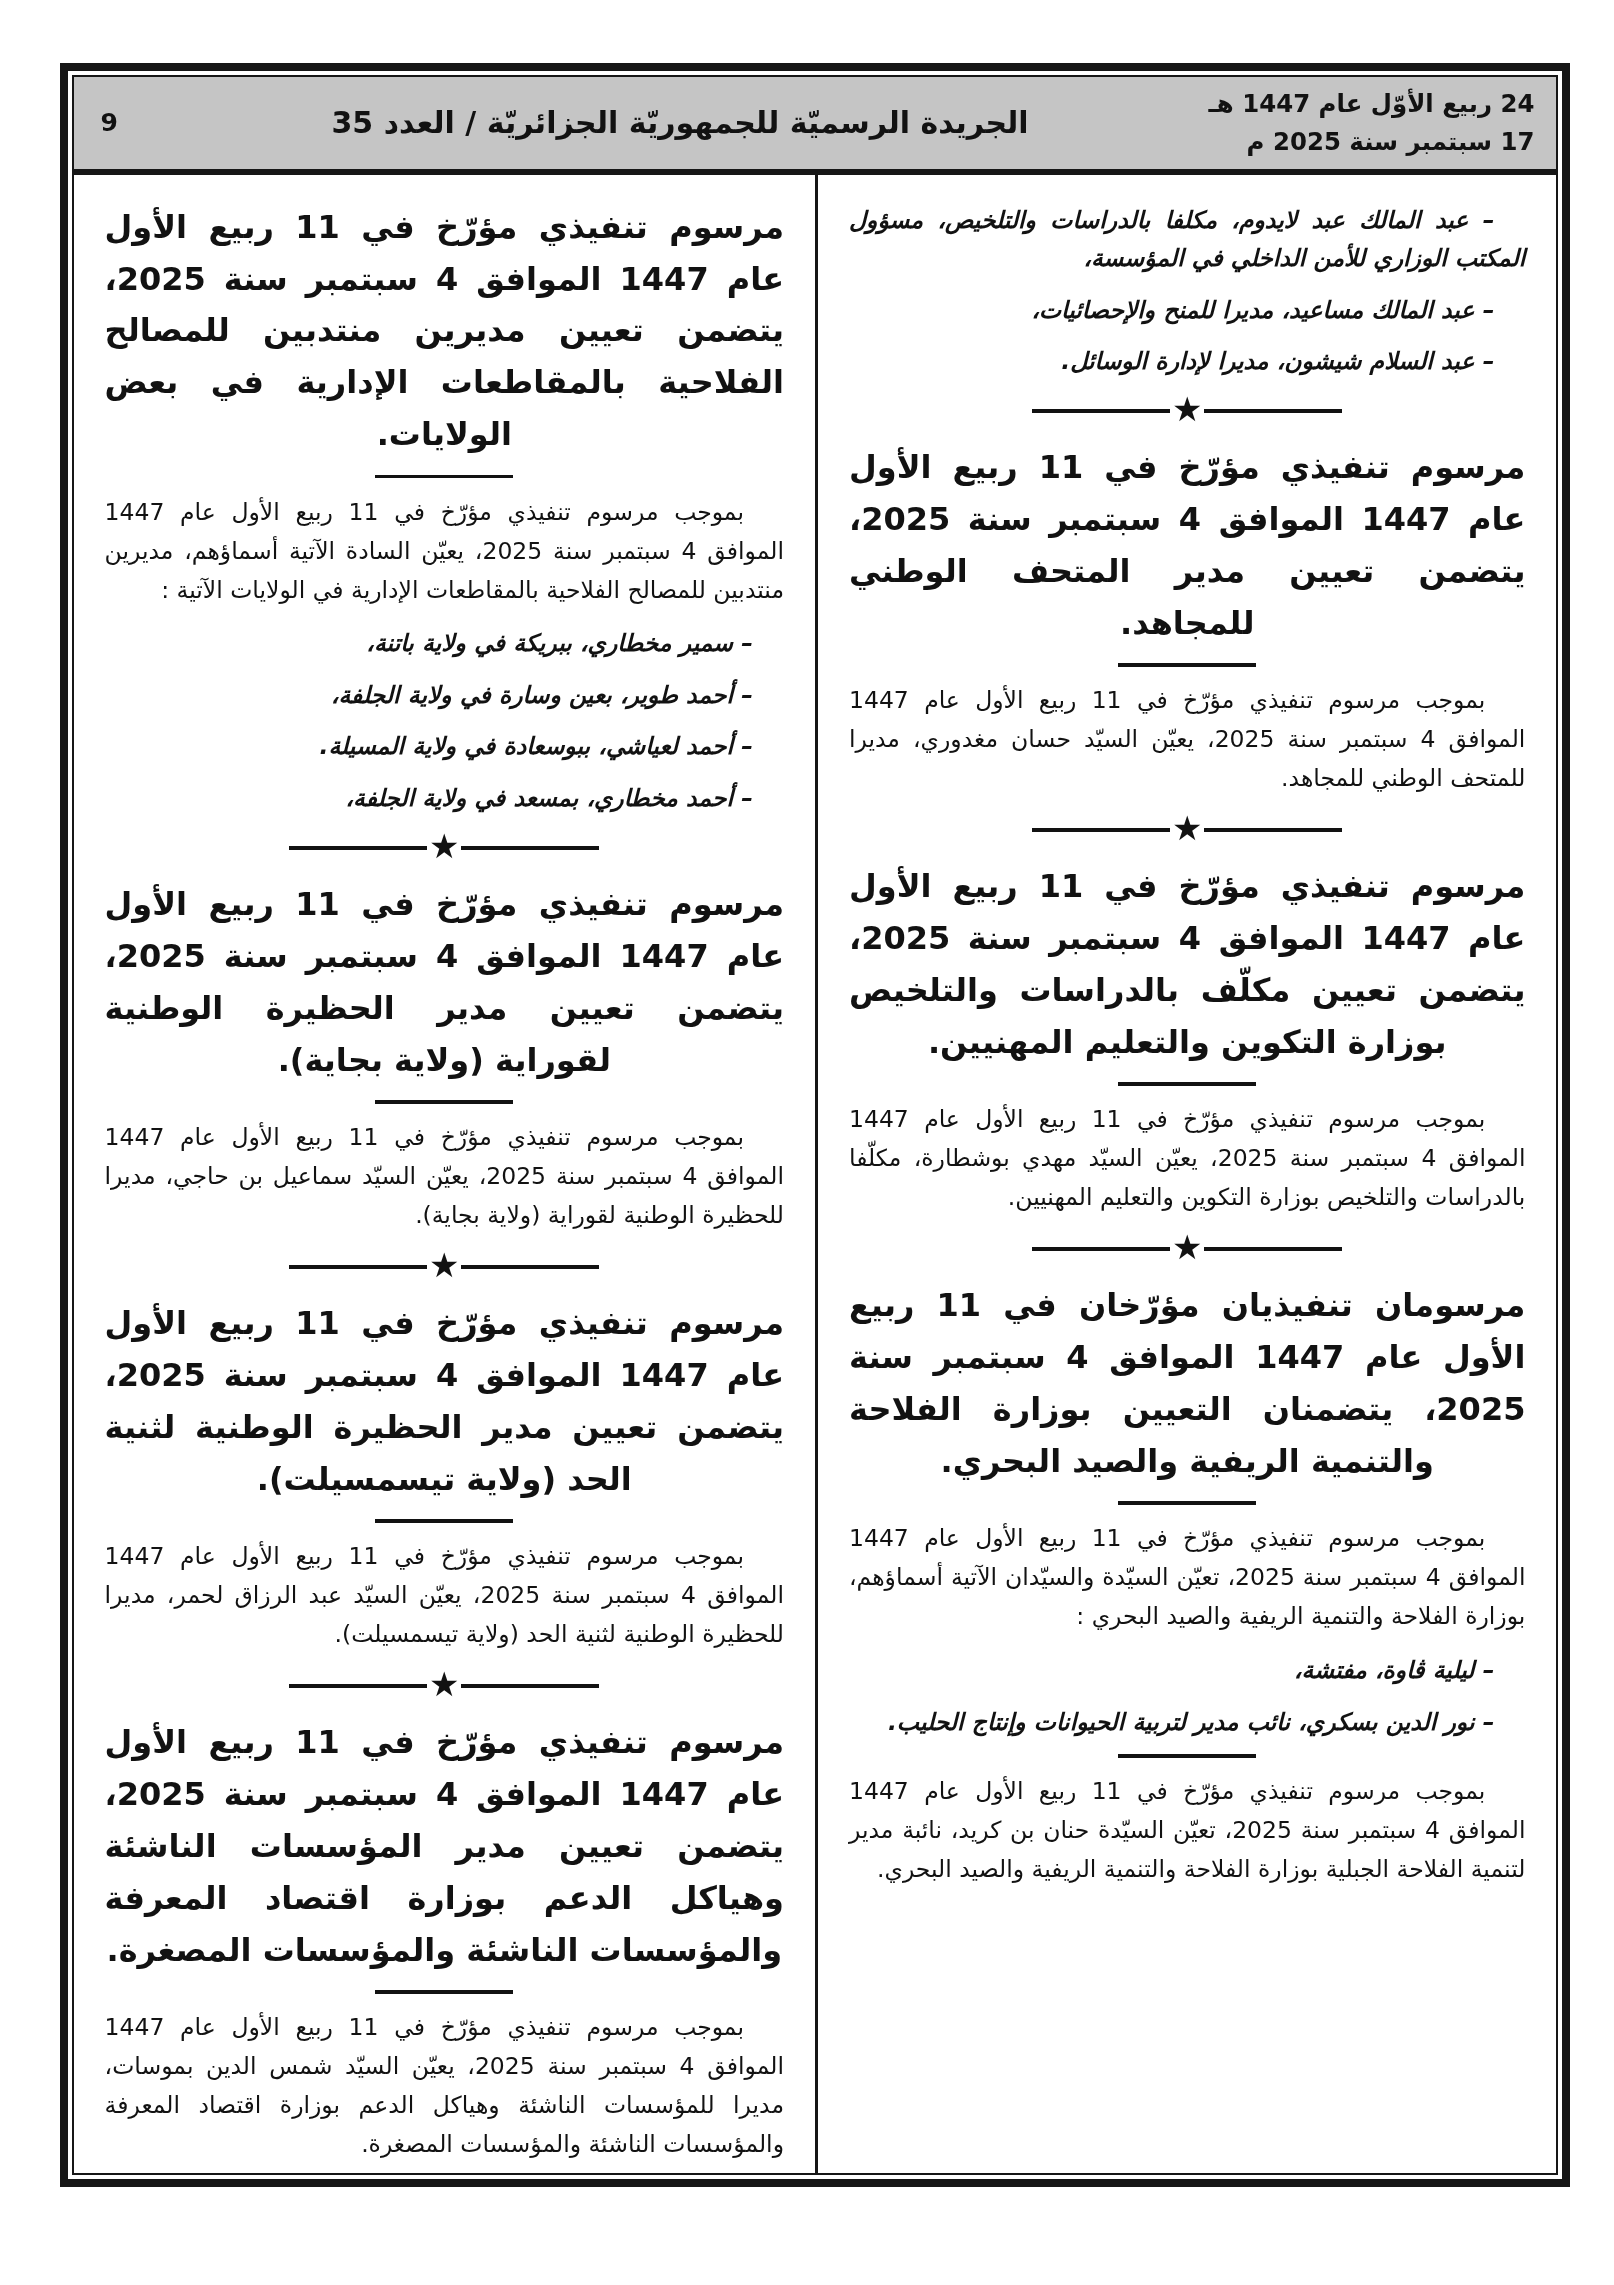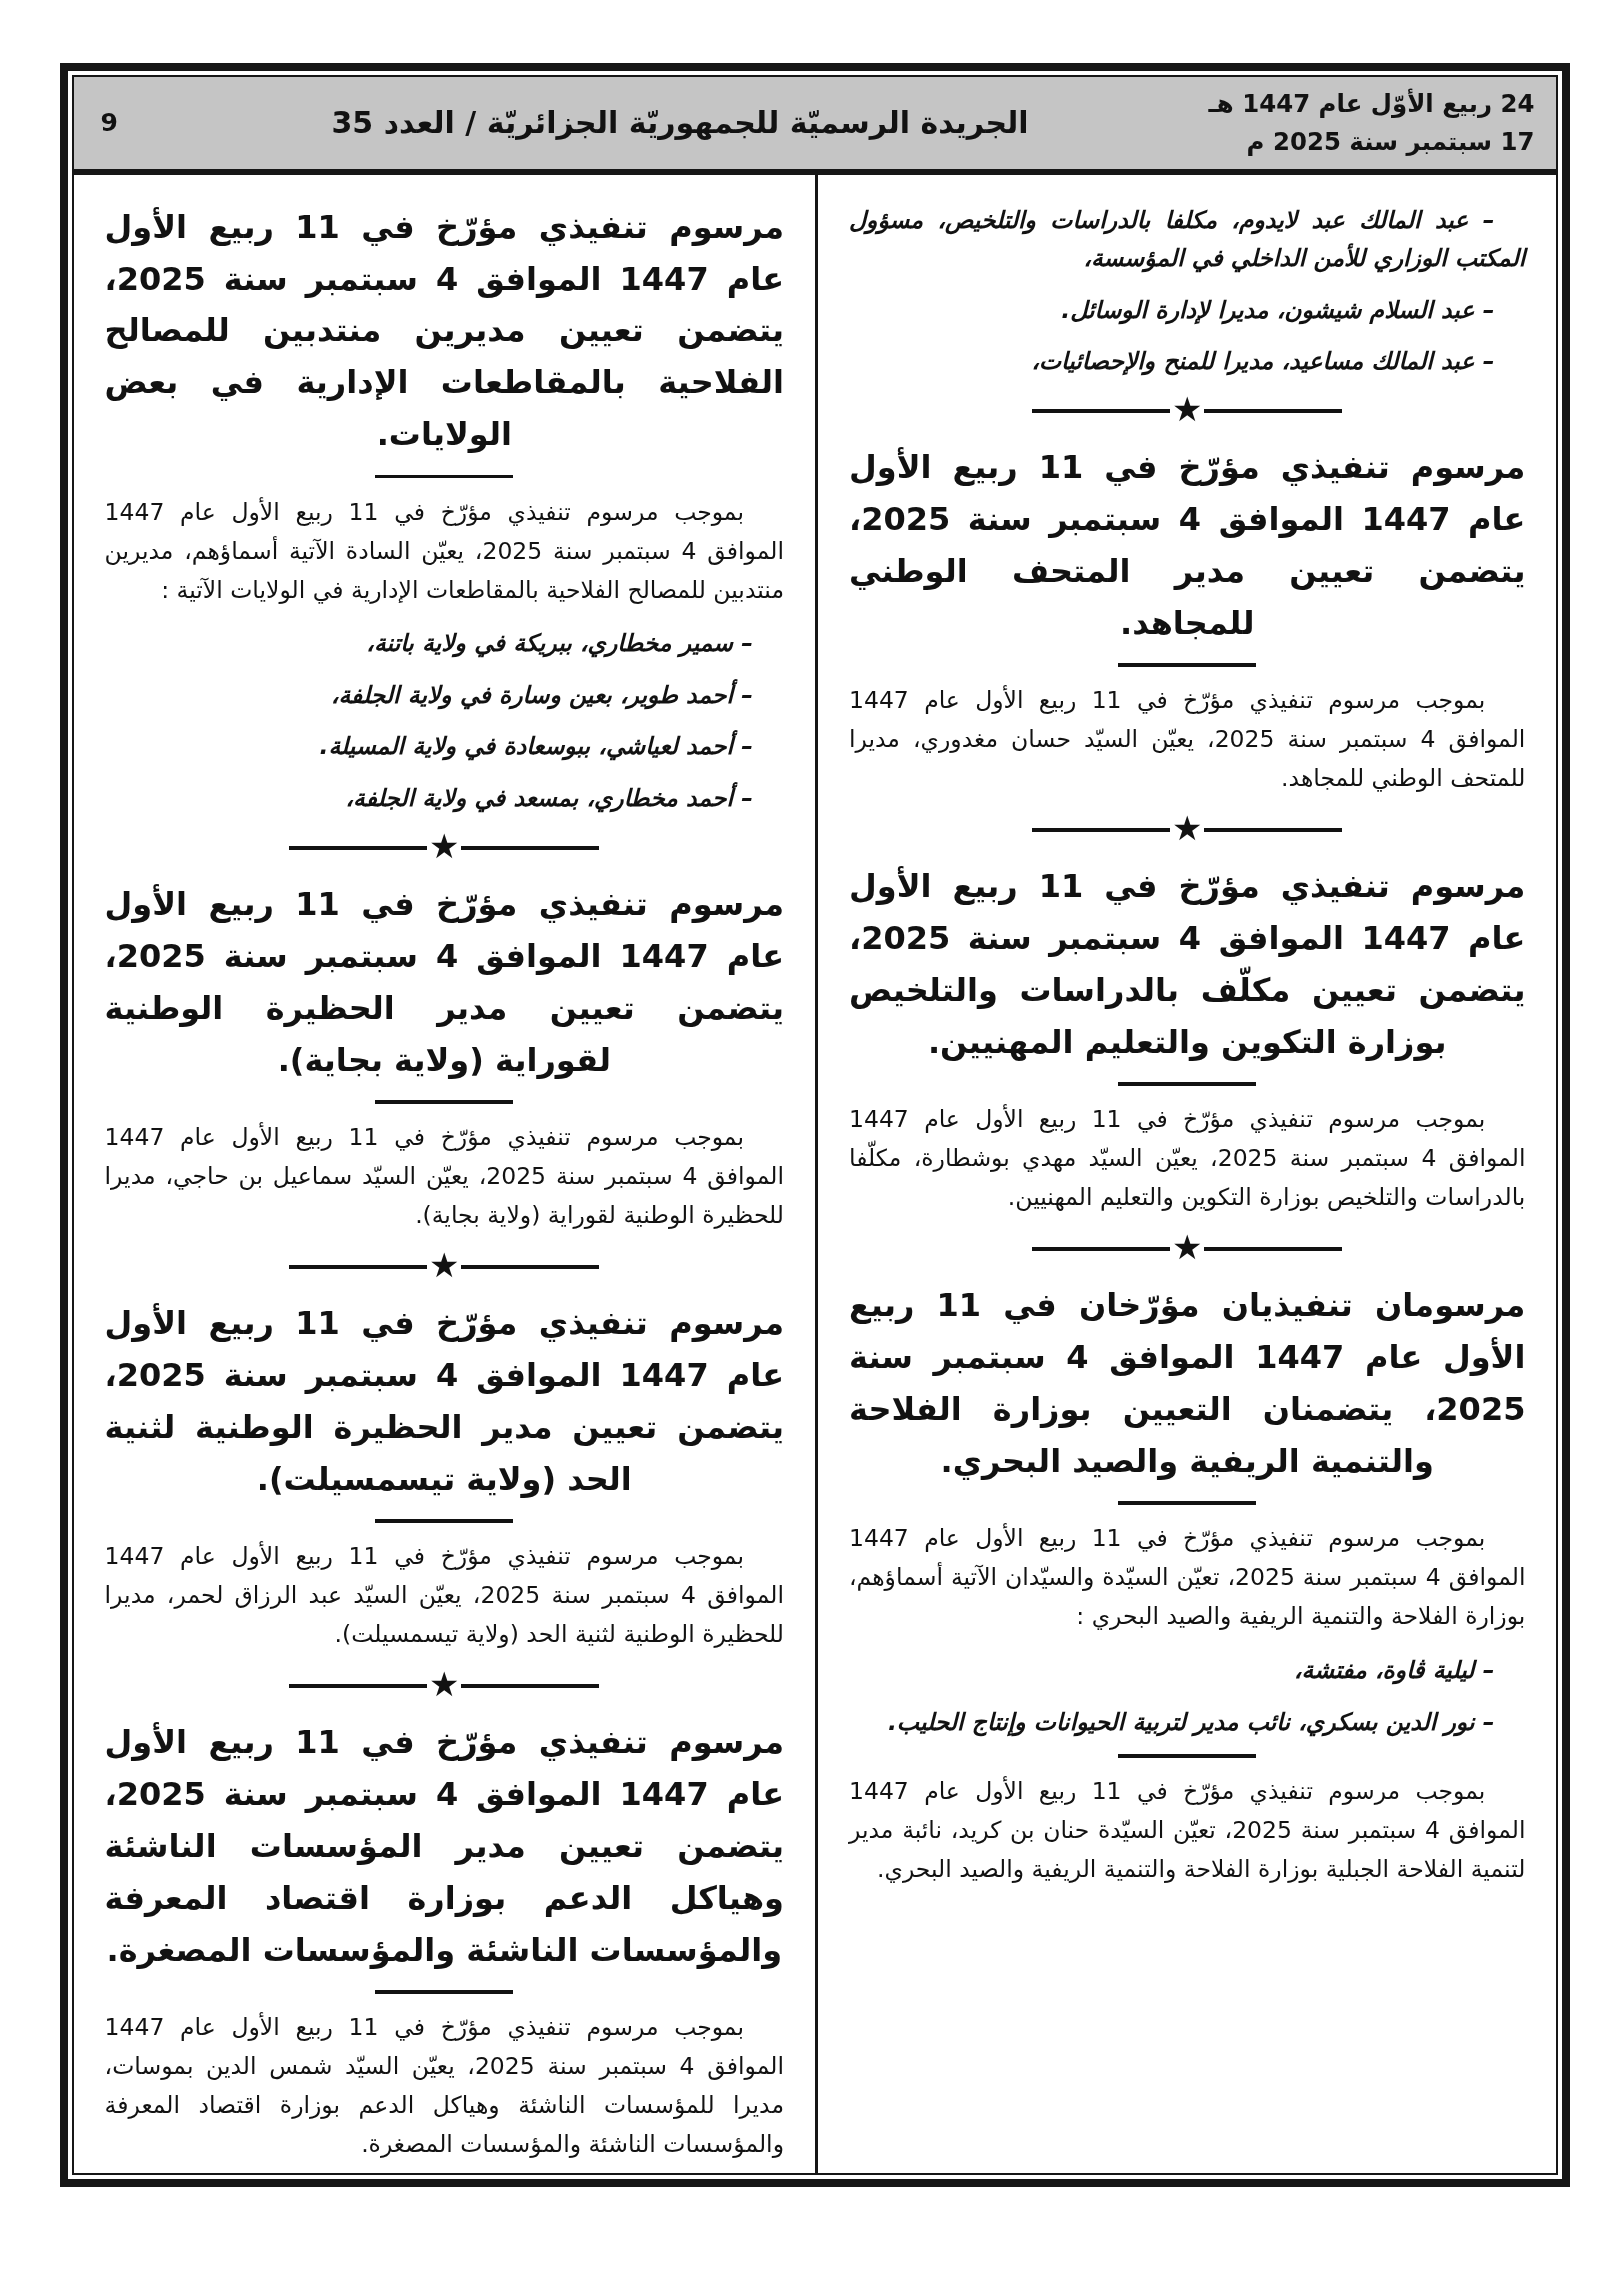--- a/index.html
+++ b/index.html
@@ -99,22 +99,22 @@
         <div>24 ربيع الأوّل عام 1447 هـ</div>
         <div>17 سبتمبر سنة 2025 م</div>
       </div>
       <div class="title">الجريدة الرسميّة للجمهوريّة الجزائريّة / العدد 35</div>
       <div class="pageno">9</div>
     </div>
 
     <div class="sheet">
       <div class="col first">
           <div class="item">– عبد المالك عبد لايدوم، مكلفا بالدراسات والتلخيص، مسؤول المكتب الوزاري للأمن الداخلي في المؤسسة،</div>
+          <div class="item">– عبد المالك مساعيد، مديرا للمنح والإحصائيات،</div>
           <div class="item">– عبد السلام شيشون، مديرا لإدارة الوسائل.</div>
-          <div class="item">– عبد المالك مساعيد، مديرا للمنح والإحصائيات،</div>
           <div class="sep-star">
             <span class="rule"></span>
             <span class="star">★</span>
             <span class="rule"></span>
           </div>
           <div class="heading">مرسوم تنفيذي مؤرّخ في 11 ربيع الأول عام 1447 الموافق 4 سبتمبر سنة 2025، يتضمن تعيين مدير المتحف الوطني للمجاهد.</div>
           <div class="sep">
             <span class="rule"></span>
           </div>
           <div class="para">بموجب مرسوم تنفيذي مؤرّخ في 11 ربيع الأول عام 1447 الموافق 4 سبتمبر سنة 2025، يعيّن السيّد حسان مغدوري، مديرا للمتحف الوطني للمجاهد.</div>

